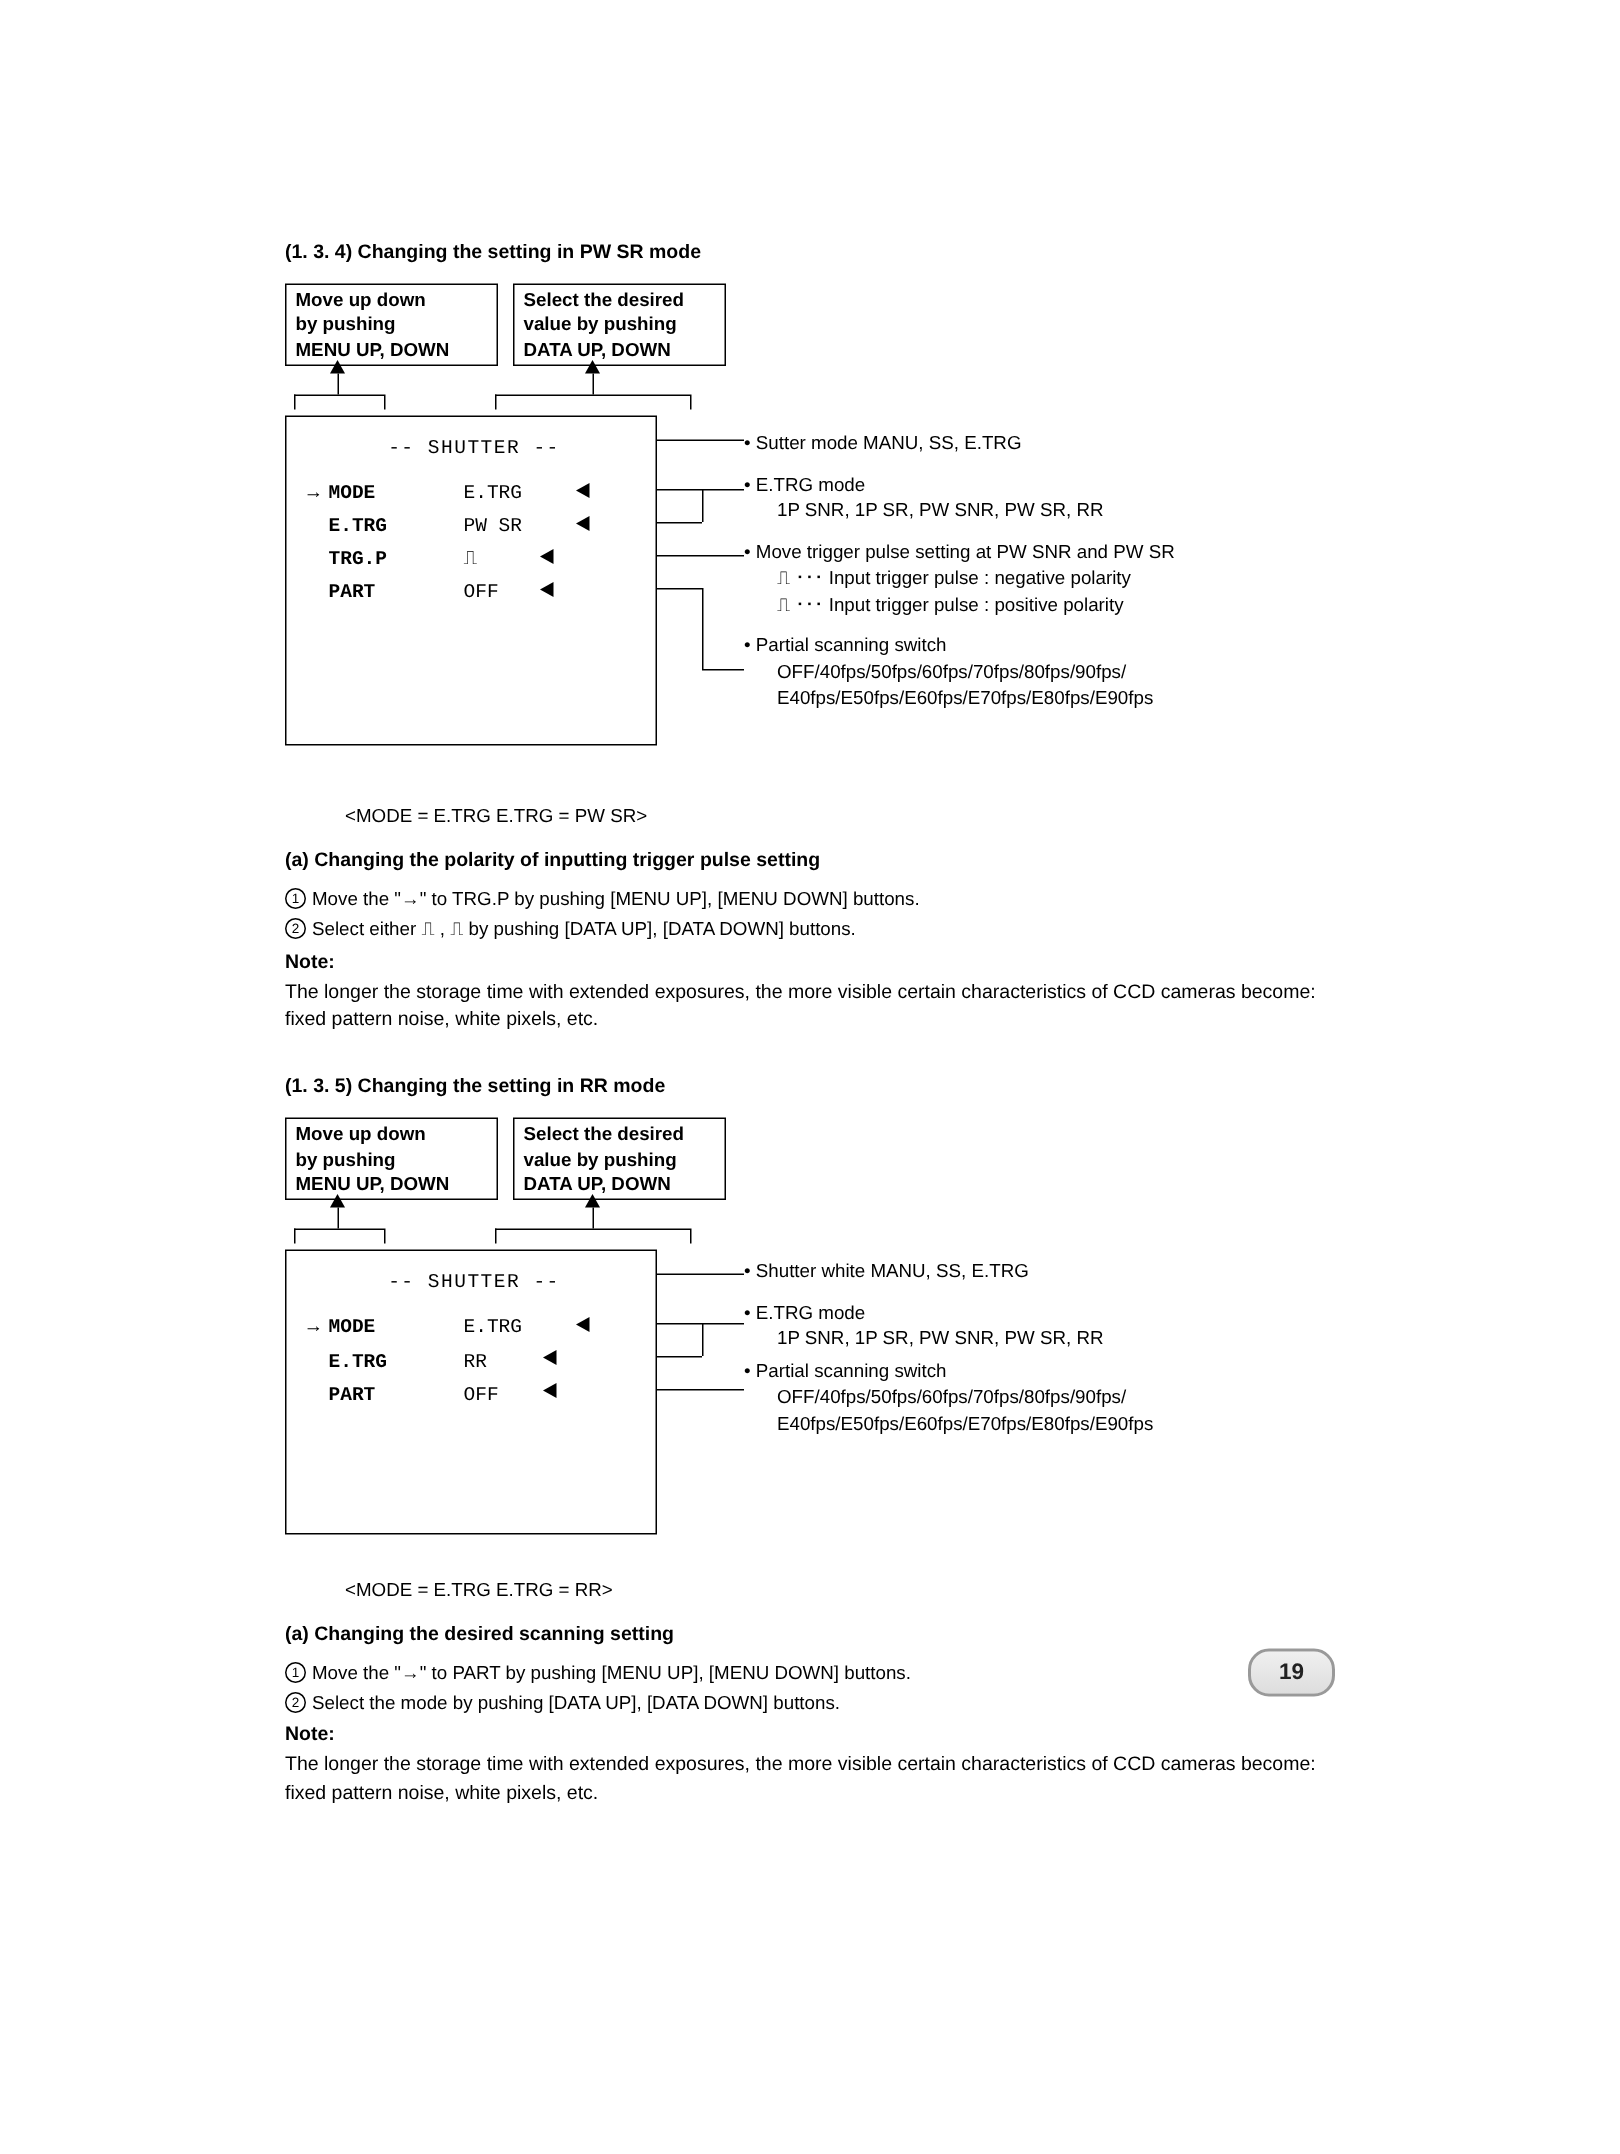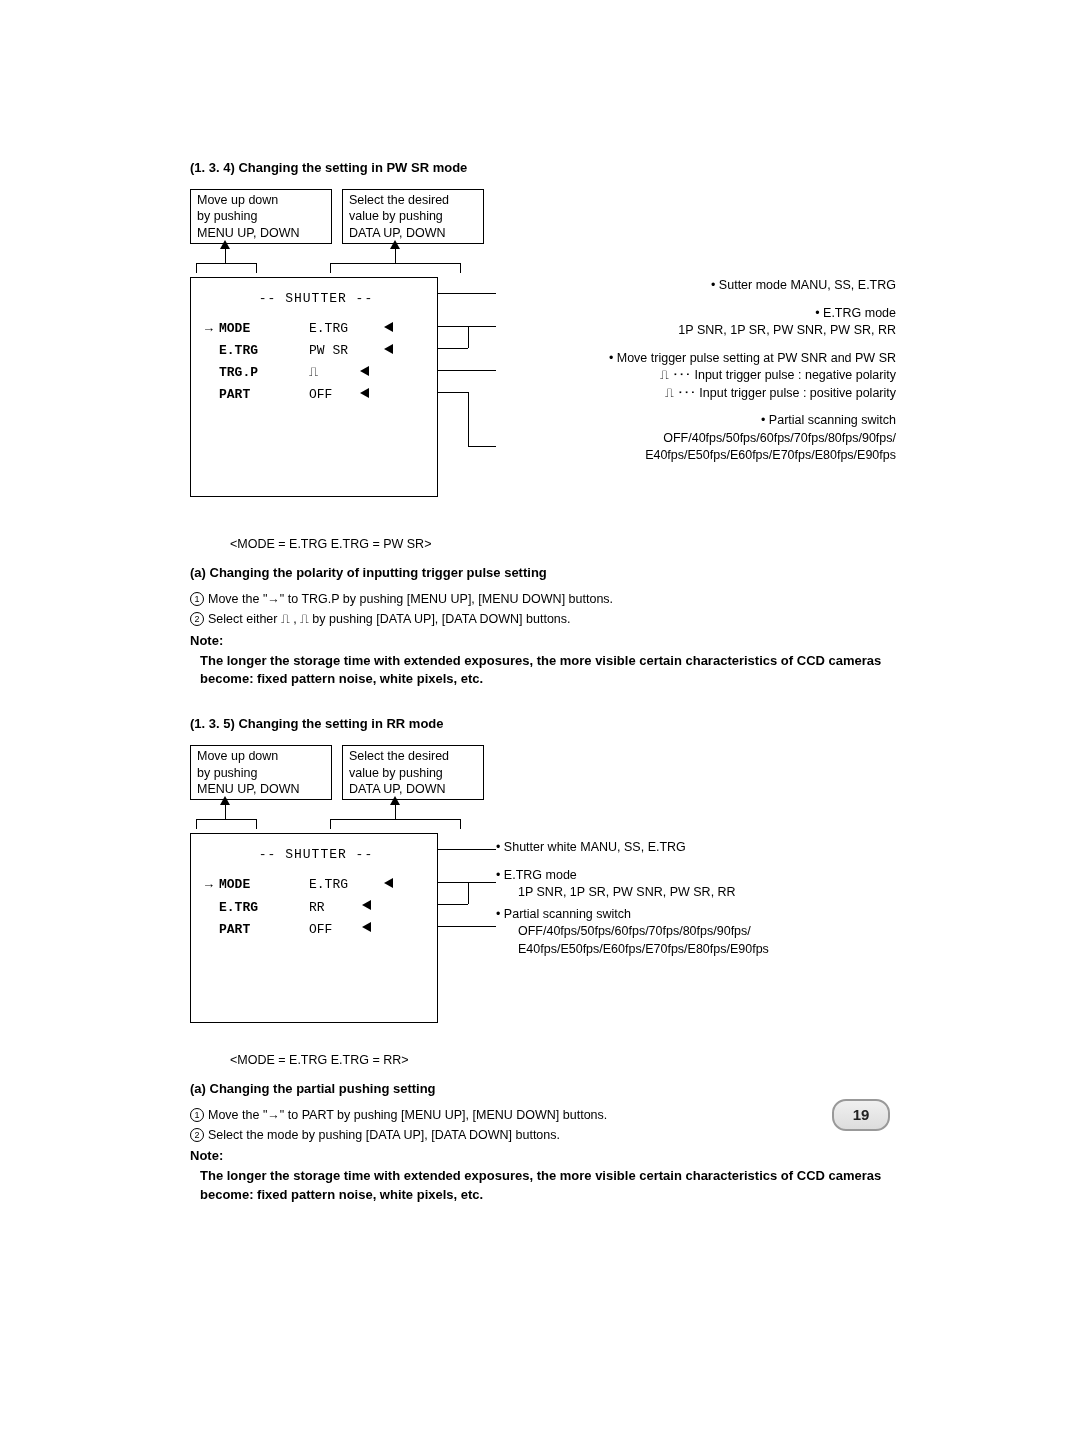--- a/index.html
+++ b/index.html
@@ -31,20 +31,21 @@
     height: 300px;
   }
   .label-box {
     position: absolute;
     border: 1px solid #000;
     background: #fff;
     padding: 2px 6px;
     font-size: 12.5px;
     line-height: 1.3;
     text-align: left;
+    font-weight: bold;
   }
   .screen-box {
     position: absolute;
     border: 1px solid #000;
     font-family: "Courier New", monospace;
     font-size: 13px;
     padding: 10px 10px 10px 14px;
     width: 248px;
     box-sizing: border-box;
     line-height: 1.7;
@@ -95,21 +96,21 @@
     border-radius: 50%;
     width: 12px;
     height: 12px;
     line-height: 12px;
     text-align: center;
     font-size: 9px;
     vertical-align: 1px;
     margin-right: 4px;
   }
   .note-label { font-weight: bold; font-size: 13px; margin: 6px 0 4px 0; }
-  .note-text { font-weight: bold; font-size: 13px; line-height: 1.4; margin: 0 0 28px 10px; }
+  .note-text { font-weight: normal; font-size: 13px; line-height: 1.4; margin: 0 0 28px 0; }
   .page-num {
     position: absolute;
     right: 190px;
     bottom: 110px;
     width: 54px;
     height: 28px;
     border: 2px solid #999;
     border-radius: 14px;
     background: linear-gradient(#f0f0f0,#ddd);
     text-align: center;
@@ -203,21 +204,21 @@
 
     <div class="hline" style="left:248px; top:104px; width:58px;"></div>
     <div class="hline" style="left:248px; top:137px; width:58px;"></div>
     <div class="hline" style="left:248px; top:159px; width:30px;"></div>
     <div class="vline" style="left:278px; top:137px; height:22px;"></div>
     <div class="hline" style="left:248px; top:181px; width:58px;"></div>
     <div class="hline" style="left:248px; top:203px; width:30px;"></div>
     <div class="vline" style="left:278px; top:203px; height:54px;"></div>
     <div class="hline" style="left:278px; top:257px; width:28px;"></div>
 
-    <div class="ann-list" style="left:306px; top:88px; width:400px;text-align:right;">
+    <div class="ann-list" style="left:306px; top:98px; width:400px;">
       <div class="ann-item">• Sutter mode   MANU, SS, E.TRG</div>
       <div class="ann-item">
         <div>• E.TRG mode</div>
         <div class="ann-sub">1P SNR, 1P SR, PW SNR, PW SR, RR</div>
       </div>
       <div class="ann-item">
         <div>• Move trigger pulse setting at PW SNR and PW SR</div>
         <div class="ann-sub">⎍  ･･･ Input trigger pulse : negative polarity</div>
         <div class="ann-sub">⎍  ･･･ Input trigger pulse : positive polarity</div>
       </div>
@@ -302,20 +303,20 @@
       <div class="ann-item">
         <div>• Partial scanning switch</div>
         <div class="ann-sub">OFF/40fps/50fps/60fps/70fps/80fps/90fps/</div>
         <div class="ann-sub">E40fps/E50fps/E60fps/E70fps/E80fps/E90fps</div>
       </div>
     </div>
   </div>
 
   <div class="caption">&lt;MODE = E.TRG   E.TRG = RR&gt;</div>
 
-  <div class="subheading">(a)   Changing the partial pushing setting</div>
+  <div class="subheading">(a)   Changing the desired scanning setting</div>
   <div class="step-line"><span class="circled">1</span><span>Move the "→" to PART by pushing [MENU UP], [MENU DOWN] buttons.</span></div>
   <div class="step-line"><span class="circled">2</span><span>Select the mode by pushing [DATA UP], [DATA DOWN] buttons.</span></div>
   <div class="note-label">Note:</div>
   <div class="note-text">The longer the storage time with extended exposures, the more visible certain characteristics of CCD cameras become: fixed pattern noise, white pixels, etc.</div>
 
   <div class="page-num">19</div>
 </div>
 
 </body></html>

